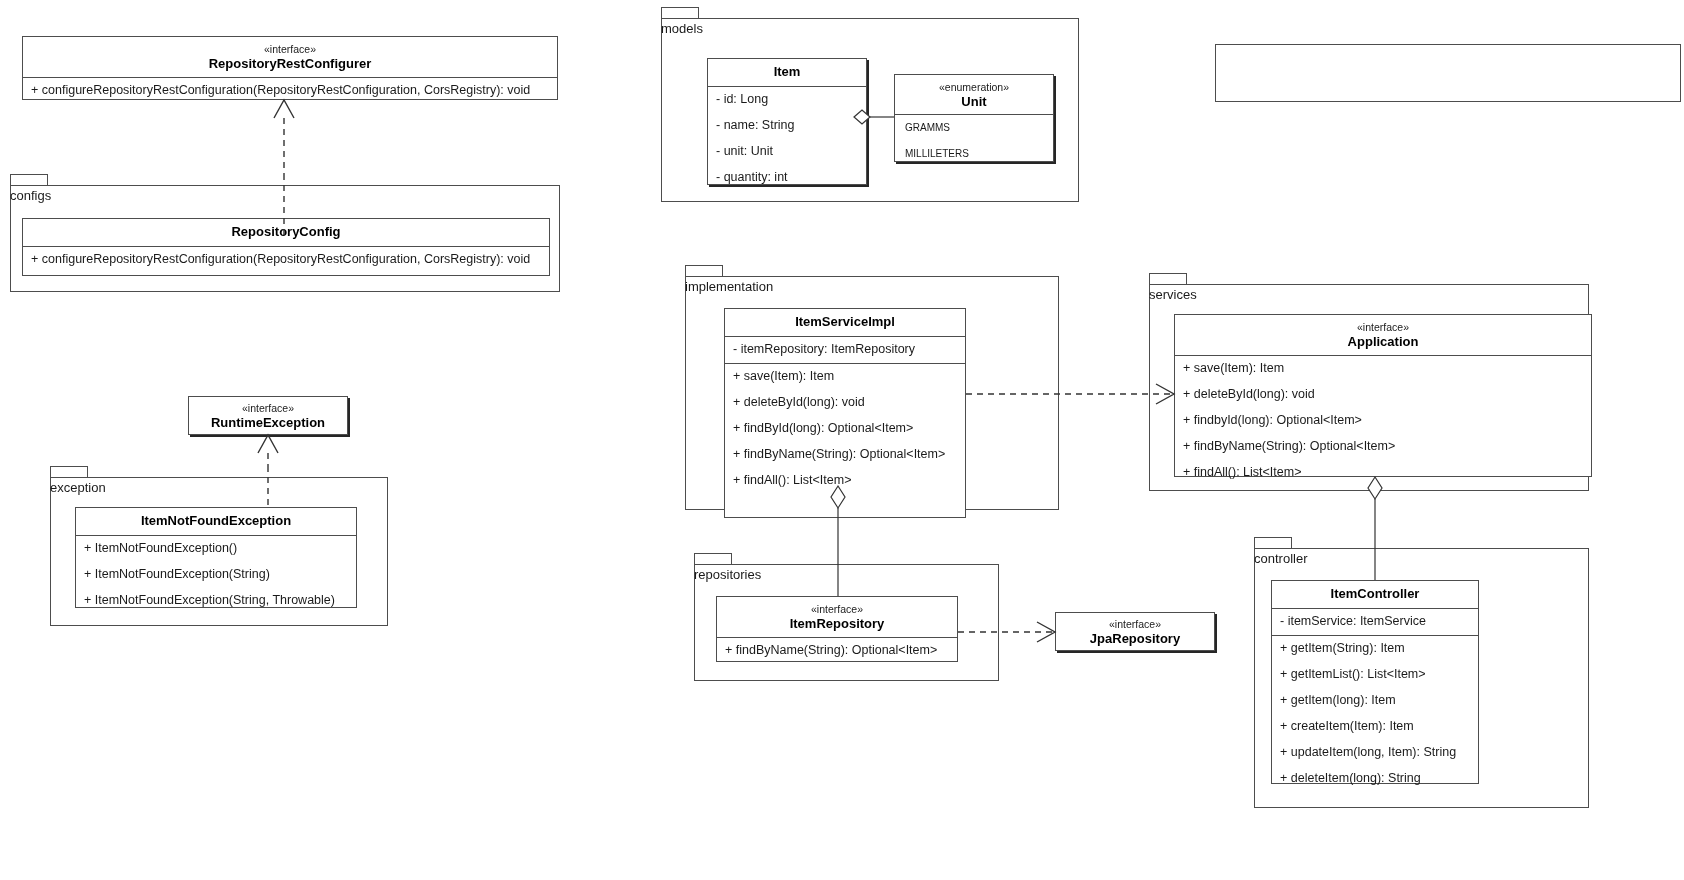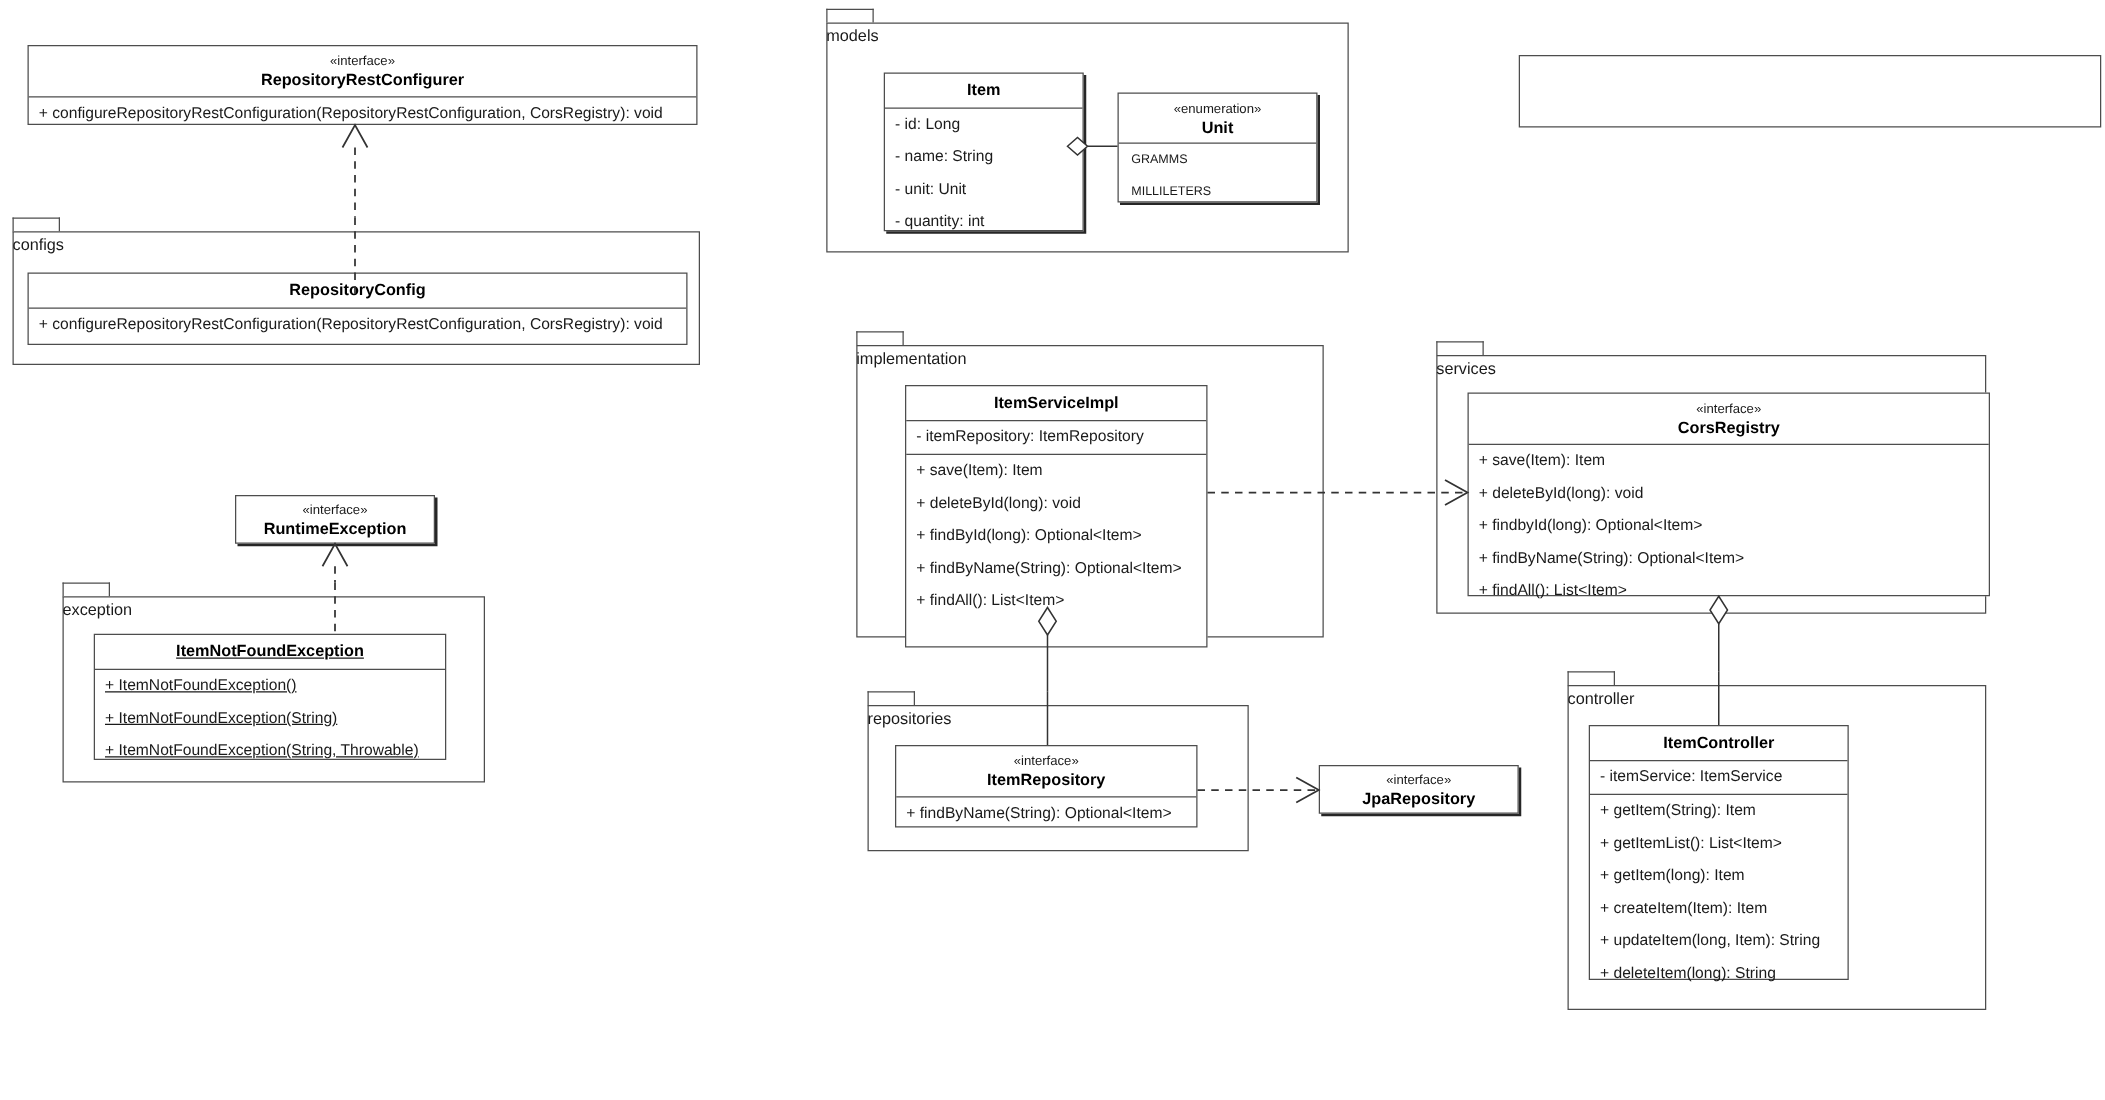--- a/index.html
+++ b/index.html
@@ -162,21 +162,21 @@
       <span class="stereo">«interface»</span>
       <span class="cname">RuntimeException</span>
     </div>
   </div>
 
   <div class="pkg" style="left:50px;top:466px;width:338px;height:160px;">
     <div class="pkg-tab"></div>
     <div class="pkg-body"></div>
     <div class="pkg-name">exception</div>
   </div>
-  <div class="cls" style="left:75px;top:507px;width:282px;height:101px;text-decoration:underline;">
+  <div class="cls" style="left:75px;top:507px;width:282px;height:101px;">
     <div class="cls-head" style="height:28px;padding-top:5px;">
       <span class="cname">ItemNotFoundException</span>
     </div>
     <div class="cls-compart last">
       <div class="member">+ ItemNotFoundException()</div>
       <div class="member">+ ItemNotFoundException(String)</div>
       <div class="member">+ ItemNotFoundException(String, Throwable)</div>
     </div>
   </div>
 
@@ -202,21 +202,21 @@
   </div>
 
   <div class="pkg" style="left:1149px;top:273px;width:440px;height:218px;">
     <div class="pkg-tab"></div>
     <div class="pkg-body"></div>
     <div class="pkg-name">services</div>
   </div>
   <div class="cls" style="left:1174px;top:314px;width:418px;height:163px;">
     <div class="cls-head" style="height:41px;">
       <span class="stereo">«interface»</span>
-      <span class="cname">CorsRegistry</span>
+      <span class="cname">Application</span>
     </div>
     <div class="cls-compart last">
       <div class="member">+ save(Item): Item</div>
       <div class="member">+ deleteById(long): void</div>
       <div class="member">+ findbyId(long): Optional&lt;Item&gt;</div>
       <div class="member">+ findByName(String): Optional&lt;Item&gt;</div>
       <div class="member">+ findAll(): List&lt;Item&gt;</div>
     </div>
   </div>
 

